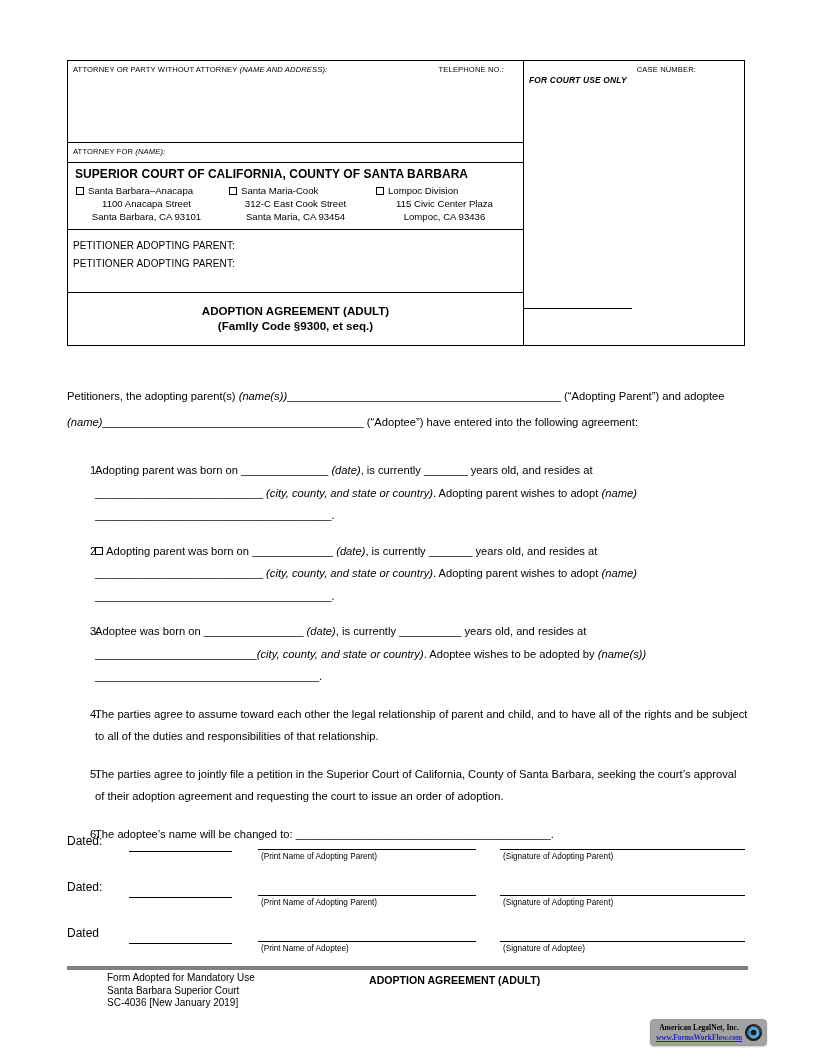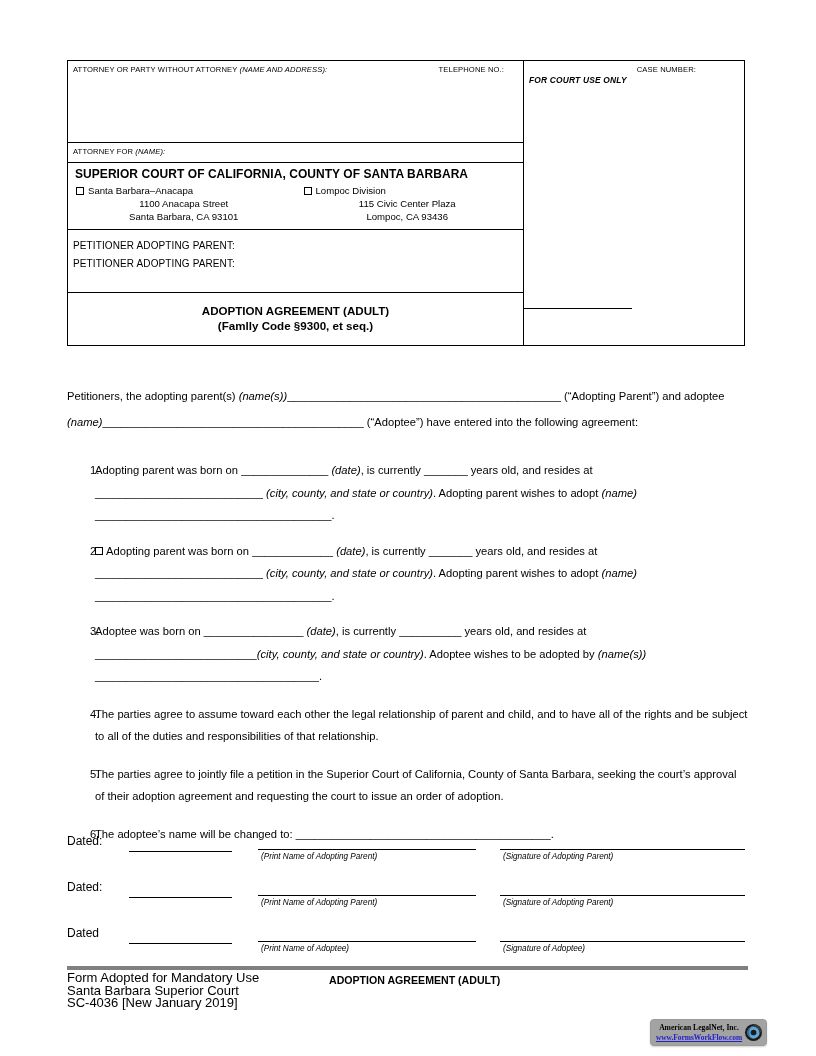--- a/index.html
+++ b/index.html
@@ -228,43 +228,43 @@
   .sigcol.c2 { left: 433px; width: 245px; }
   .sigcol .rule {
     border-bottom: 1.1px solid #000;
     height: 17px;
   }
   .sigcol .cap {
     font-size: 8.2px;
     padding-top: 2px;
     padding-left: 3px;
     white-space: nowrap;
-    font-style: italic;
   }
 
   
   .footer-rule {
     position: absolute;
     left: 67px;
     top: 966px;
     width: 681px;
     height: 3.5px;
     background: #808080;
   }
   .footer {
     position: absolute;
     left: 67px;
     top: 972px;
     width: 681px;
     display: flex;
   }
   .footer-left {
     width: 250px;
-    font-size: 13px;
+    font-size: 10px;
     line-height: 12.6px;
+    margin-left: 40px;
   }
   .footer-center {
     flex: 1;
     font-size: 10.6px;
     font-weight: bold;
     padding-top: 2px;
     text-align: left;
     padding-left: 12px;
   }
 
@@ -334,20 +334,27 @@
         <div class="divisions">
 
           <div class="division">
             <div class="dname">
               <span class="cbox"></span><span>Santa Barbara–Anacapa</span>
             </div>
             <div>1100 Anacapa Street</div>
             <div>Santa Barbara, CA  93101</div>
           </div>
 
+          <div class="division">
+            <div class="dname">
+              <span class="cbox"></span><span>Santa Maria-Cook</span>
+            </div>
+            <div>312-C East Cook Street</div>
+            <div>Santa Maria, CA  93454</div>
+          </div>
 
           <div class="division">
             <div class="dname">
               <span class="cbox"></span><span>Lompoc Division</span>
             </div>
             <div>115 Civic Center Plaza</div>
             <div>Lompoc, CA  93436</div>
           </div>
 
         </div>

